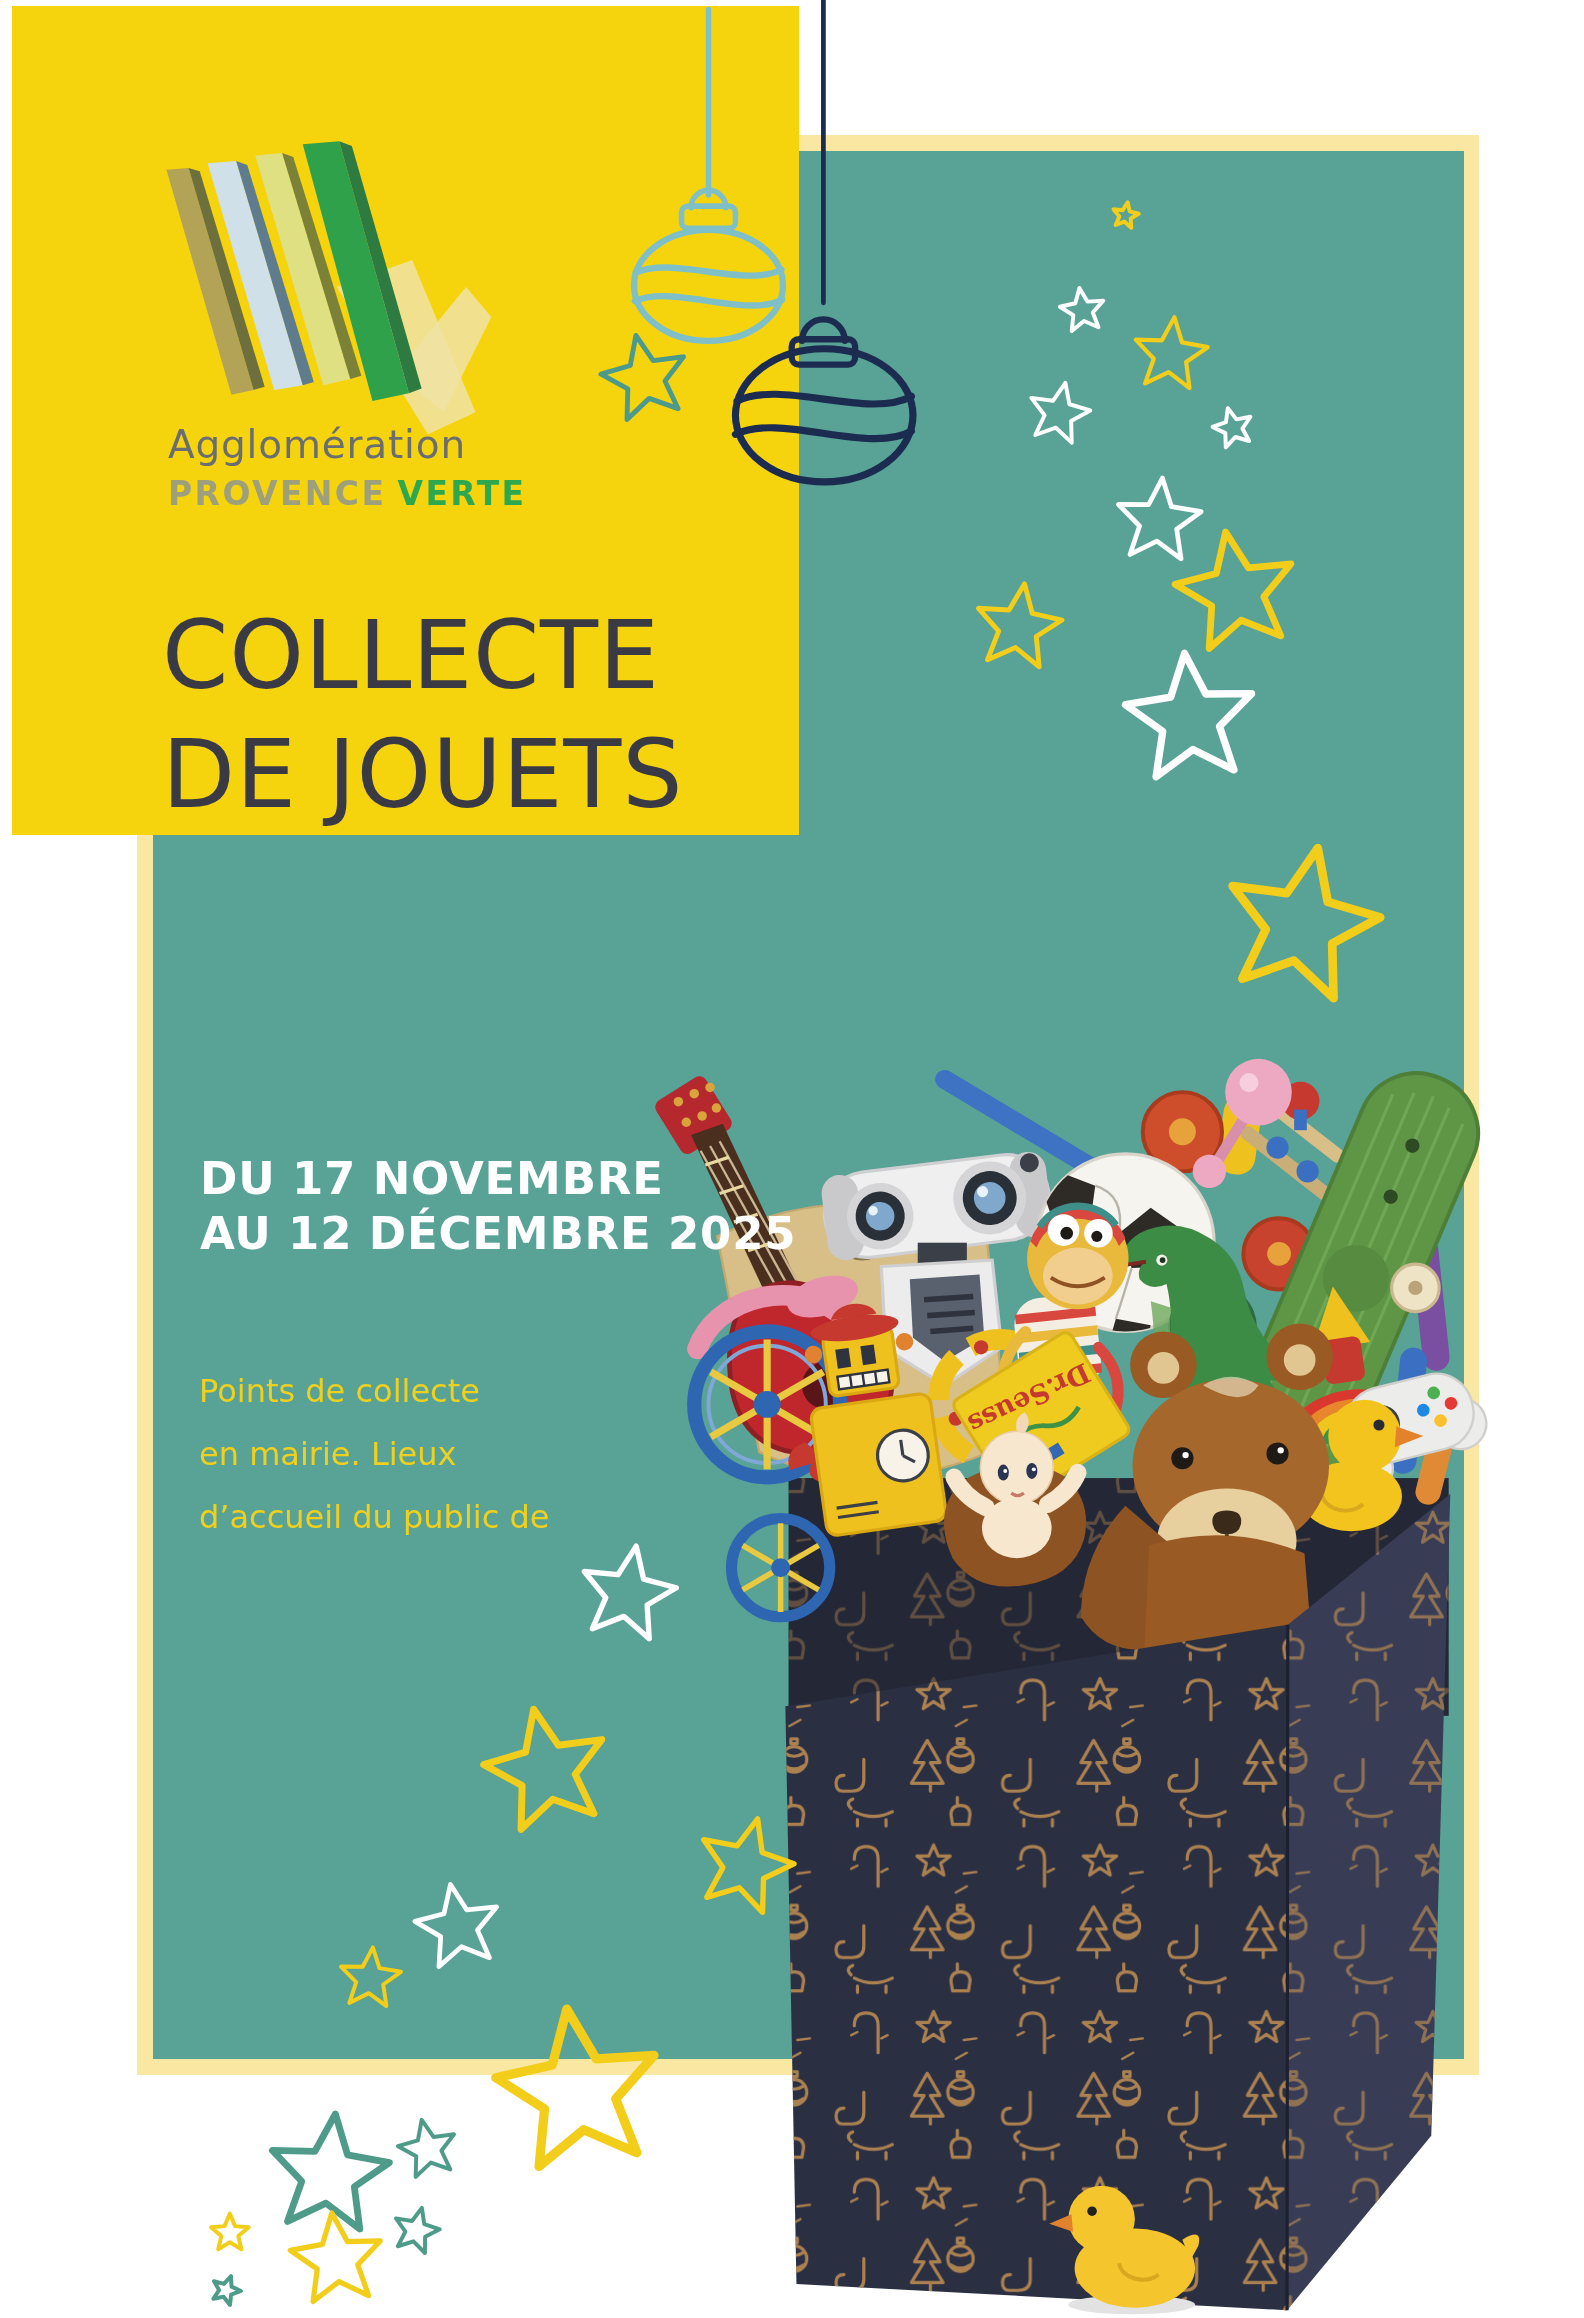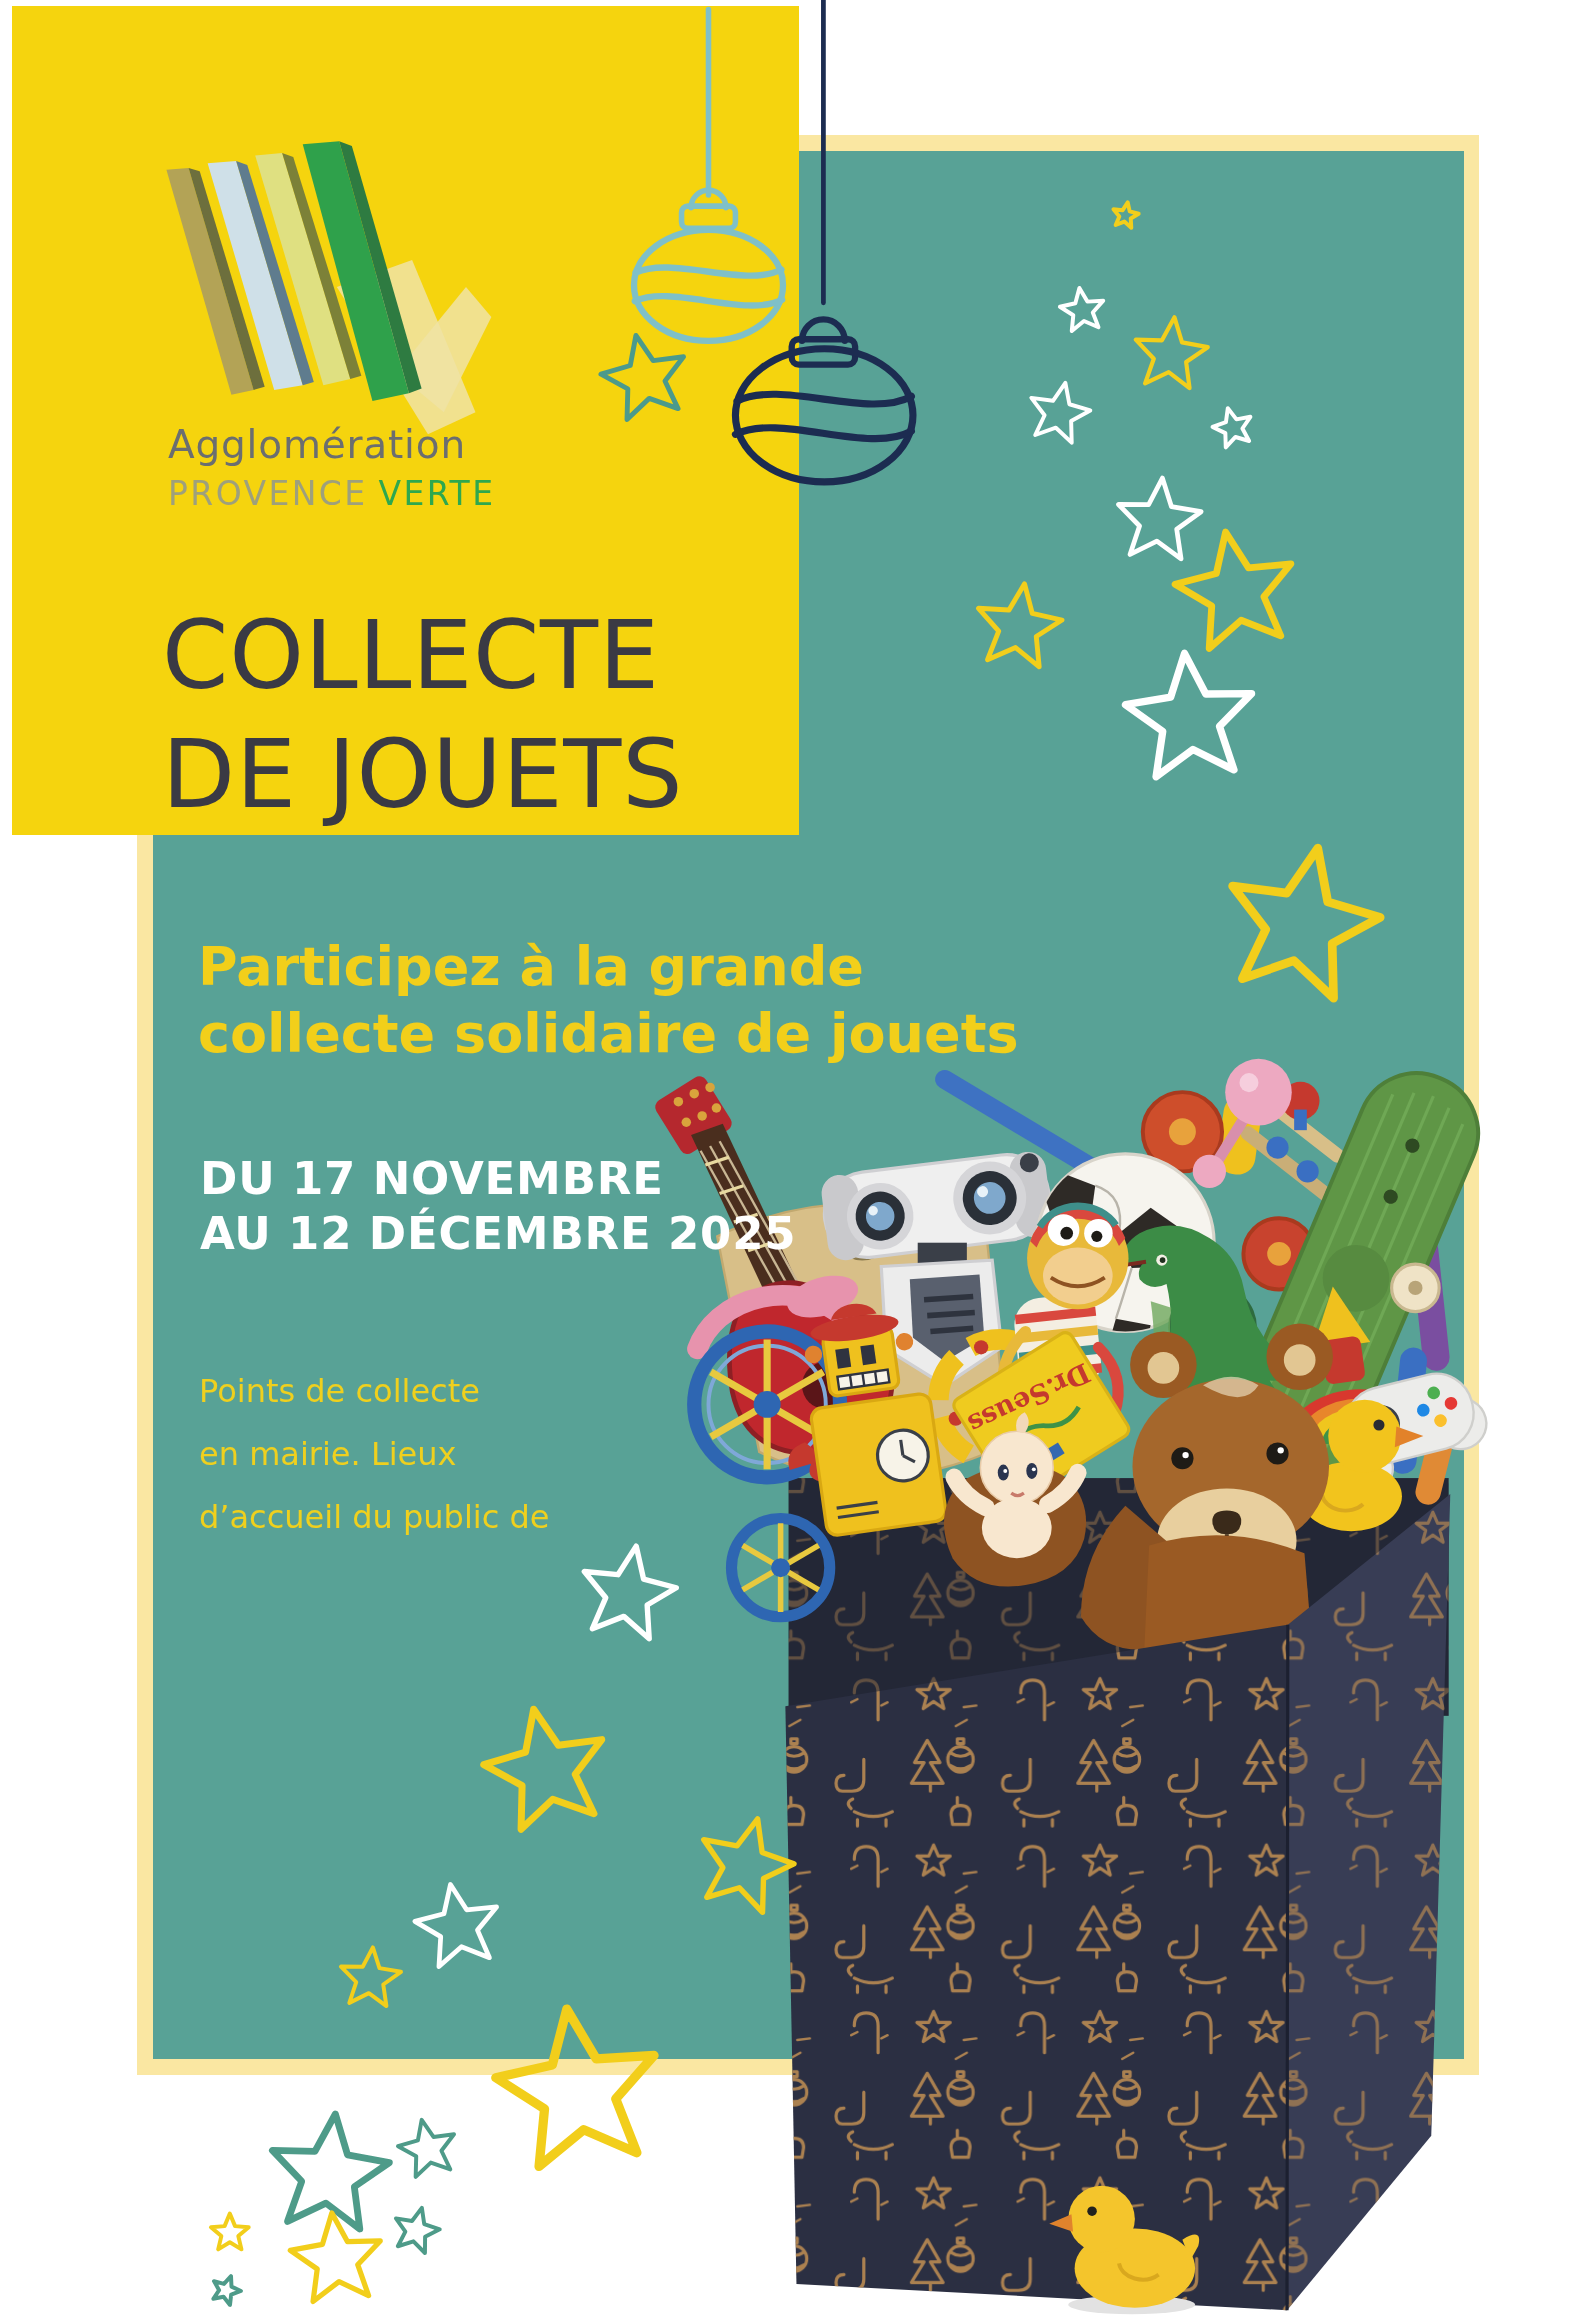--- a/index.html
+++ b/index.html
@@ -8,21 +8,21 @@
   .abs{position:absolute;}
   
   #teal-frame{left:137px;top:135px;width:1342px;height:1940px;background:#FAE7A2;}
   #teal-inner{left:16px;top:16px;width:1311px;height:1908px;background:#58A296;}
   
   #yellow-square{left:12px;top:6.3px;width:787px;height:829px;background:#F5D40E;}
   
   #decor{left:0;top:0;width:1585px;height:2319px;pointer-events:none;}
   
   .logo-text1{left:168px;top:422px;font-size:39px;color:#6B6E70;letter-spacing:0.8px;}
-  .logo-text2{left:168px;top:474px;font-size:33px;font-weight:normal;letter-spacing:2.4px;}
+  .logo-text2{left:168px;top:474px;font-size:33px;font-weight:bold;letter-spacing:2.4px;}
   .logo-prov{color:#9EA07C;margin-right:11px;}
   .logo-verte{color:#2EA84E;}
   #title{left:162px;top:596px;font-size:95px;line-height:119px;font-weight:400;color:#3A3A44;letter-spacing:0.8px;}
   #subtitle{left:198px;top:933px;font-size:54px;line-height:67px;font-weight:bold;color:#F2CF1A;}
   #dates{left:200px;top:1151px;font-size:45px;line-height:55px;font-weight:bold;color:#FFFFFF;letter-spacing:0.8px;}
   #info{left:199px;top:1360px;font-size:32px;line-height:63px;color:#EFD01E;}
 </style>
 </head>
 <body>
 
@@ -433,24 +433,20 @@
   <div class="abs logo-text1">Agglomération</div>
   <div class="abs logo-text2">
     <span class="logo-prov">PROVENCE</span><span class="logo-verte">VERTE</span>
   </div>
 
   <div id="title" class="abs">
     <div>COLLECTE</div>
     <div>DE JOUETS</div>
   </div>
 
-  <div id="subtitle" class="abs">
-    <div>Participez à la grande</div>
-    <div>collecte solidaire de jouets</div>
-  </div>
 
   <div id="dates" class="abs">
     <div>DU 17 NOVEMBRE</div>
     <div>AU 12 DÉCEMBRE 2025</div>
   </div>
 
   <div id="info" class="abs">
     <div>Points de collecte</div>
     <div>en mairie. Lieux</div>
     <div>d’accueil du public de</div>

